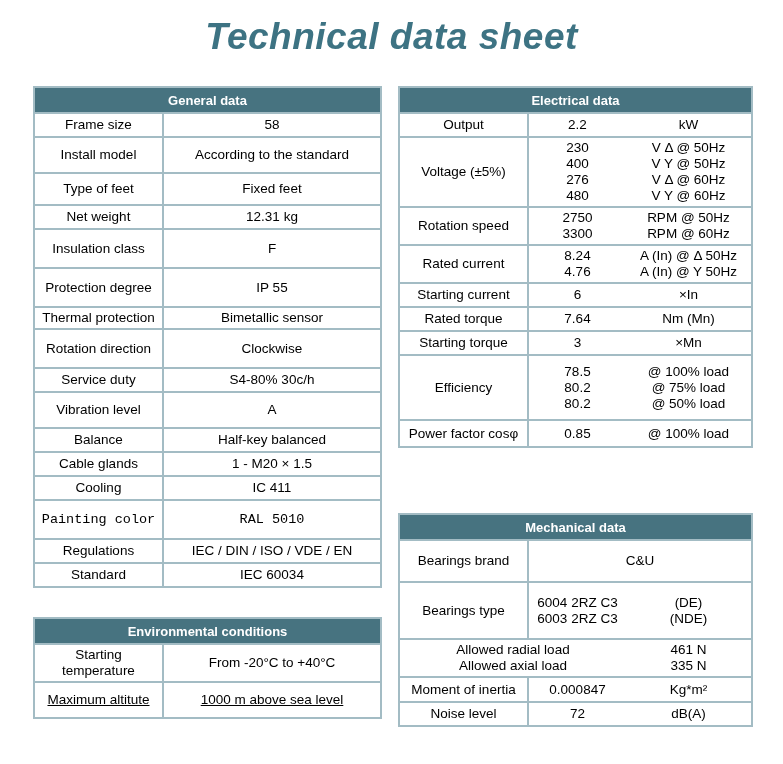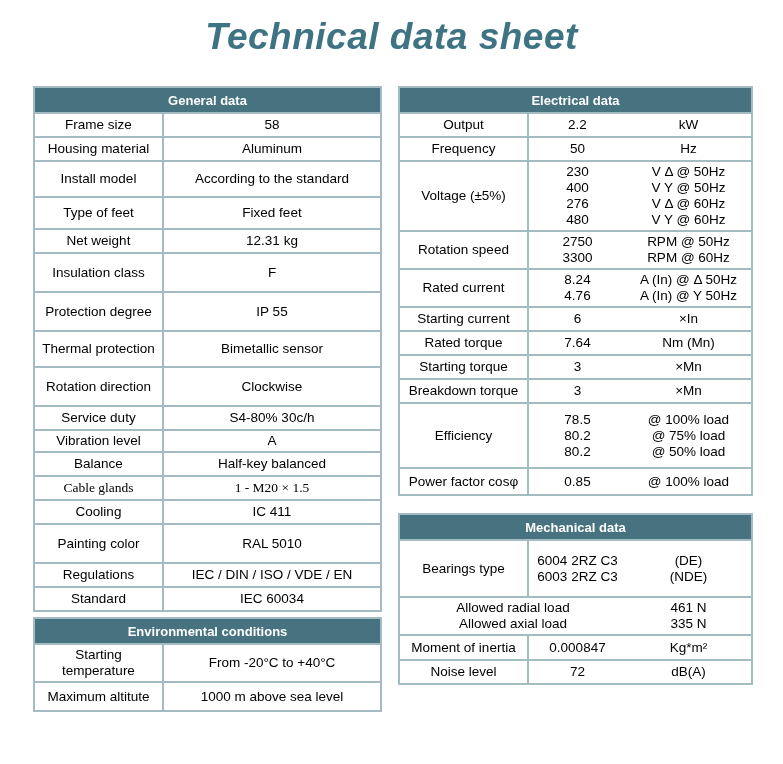--- a/index.html
+++ b/index.html
@@ -85,28 +85,20 @@
     </thead>
     <tbody>
         <tr style="height: 24px;">
           <td>
             <div class="cell-line">Frame size</div>
           </td>
           <td>
             <div class="cell-line">58</div>
           </td>
         </tr>
-        <tr style="height: 24px;">
-          <td>
-            <div class="cell-line">Housing material</div>
-          </td>
-          <td>
-            <div class="cell-line">Aluminum</div>
-          </td>
-        </tr>
         <tr style="height: 36px;">
           <td>
             <div class="cell-line">Install model</div>
           </td>
           <td>
             <div class="cell-line">According to the standard</div>
           </td>
         </tr>
         <tr style="height: 32px;">
           <td>
@@ -133,21 +125,21 @@
           </td>
         </tr>
         <tr style="height: 39px;">
           <td>
             <div class="cell-line">Protection degree</div>
           </td>
           <td>
             <div class="cell-line">IP 55</div>
           </td>
         </tr>
-        <tr style="height: 36px; padding-left: 15px;">
+        <tr style="height: 22px; padding-left: 15px;">
           <td>
             <div class="cell-line">Thermal protection</div>
           </td>
           <td>
             <div class="cell-line">Bimetallic sensor</div>
           </td>
         </tr>
         <tr style="height: 39px;">
           <td>
             <div class="cell-line">Rotation direction</div>
@@ -157,53 +149,53 @@
           </td>
         </tr>
         <tr style="height: 24px;">
           <td>
             <div class="cell-line">Service duty</div>
           </td>
           <td>
             <div class="cell-line">S4-80% 30c/h</div>
           </td>
         </tr>
-        <tr style="height: 22px;">
+        <tr style="height: 36px;">
           <td>
             <div class="cell-line">Vibration level</div>
           </td>
           <td>
             <div class="cell-line">A</div>
           </td>
         </tr>
         <tr style="height: 24px;">
           <td>
             <div class="cell-line">Balance</div>
           </td>
           <td>
             <div class="cell-line">Half-key balanced</div>
           </td>
         </tr>
-        <tr style="height: 24px; font-family: Liberation Serif, serif;">
+        <tr style="height: 24px;">
           <td>
             <div class="cell-line">Cable glands</div>
           </td>
           <td>
             <div class="cell-line">1 - M20 × 1.5</div>
           </td>
         </tr>
         <tr style="height: 24px;">
           <td>
             <div class="cell-line">Cooling</div>
           </td>
           <td>
             <div class="cell-line">IC 411</div>
           </td>
         </tr>
-        <tr style="height: 39px;">
+        <tr style="height: 39px; font-family: Liberation Mono, monospace;">
           <td>
             <div class="cell-line">Painting color</div>
           </td>
           <td>
             <div class="cell-line">RAL 5010</div>
           </td>
         </tr>
         <tr style="height: 24px;">
           <td>
             <div class="cell-line">Regulations</div>
@@ -237,21 +229,21 @@
     </thead>
     <tbody>
         <tr style="height: 24px;">
           <td>
             <div class="cell-line">Starting temperature</div>
           </td>
           <td>
             <div class="cell-line">From -20°C to +40°C</div>
           </td>
         </tr>
-        <tr style="height: 29px;">
+        <tr style="height: 36px; text-decoration: underline;">
           <td>
             <div class="cell-line">Maximum altitute</div>
           </td>
           <td>
             <div class="cell-line">1000 m above sea level</div>
           </td>
         </tr>
       </tbody>
   </table>
 </div>
@@ -273,31 +265,20 @@
           <td>
             <div class="cell-line">Output</div>
           </td>
           <td class="no-right">
             <div class="cell-line">2.2</div>
           </td>
           <td class="no-left">
             <div class="cell-line">kW</div>
           </td>
         </tr>
-        <tr style="height: 24px;">
-          <td>
-            <div class="cell-line">Frequency</div>
-          </td>
-          <td class="no-right">
-            <div class="cell-line">50</div>
-          </td>
-          <td class="no-left">
-            <div class="cell-line">Hz</div>
-          </td>
-        </tr>
         <tr style="height: 68px;">
           <td>
             <div class="cell-line">Voltage (±5%)</div>
           </td>
           <td class="no-right">
             <div class="cell-line">230</div>
             <div class="cell-line">400</div>
             <div class="cell-line">276</div>
             <div class="cell-line">480</div>
           </td>
@@ -352,31 +333,20 @@
           <td class="no-right">
             <div class="cell-line">7.64</div>
           </td>
           <td class="no-left">
             <div class="cell-line">Nm (Mn)</div>
           </td>
         </tr>
         <tr style="height: 24px;">
           <td>
             <div class="cell-line">Starting torque</div>
-          </td>
-          <td class="no-right">
-            <div class="cell-line">3</div>
-          </td>
-          <td class="no-left">
-            <div class="cell-line">×Mn</div>
-          </td>
-        </tr>
-        <tr style="height: 24px;">
-          <td>
-            <div class="cell-line">Breakdown torque</div>
           </td>
           <td class="no-right">
             <div class="cell-line">3</div>
           </td>
           <td class="no-left">
             <div class="cell-line">×Mn</div>
           </td>
         </tr>
         <tr style="height: 65px;">
           <td>
@@ -414,20 +384,28 @@
         <col class="c-label">
         <col class="c-value">
         <col>
       </colgroup>
     <thead>
       <tr>
         <th class="tbl-header" colspan="3">Mechanical data</th>
       </tr>
     </thead>
     <tbody>
+        <tr style="height: 42px;">
+          <td>
+            <div class="cell-line">Bearings brand</div>
+          </td>
+          <td colspan="2">
+            <div class="cell-line">C&amp;U</div>
+          </td>
+        </tr>
         <tr style="height: 57px; border-radius: 13px;">
           <td>
             <div class="cell-line">Bearings type</div>
           </td>
           <td class="no-right">
             <div class="cell-line">6004 2RZ C3</div>
             <div class="cell-line">6003 2RZ C3</div>
           </td>
           <td class="no-left">
             <div class="cell-line">(DE)</div>

